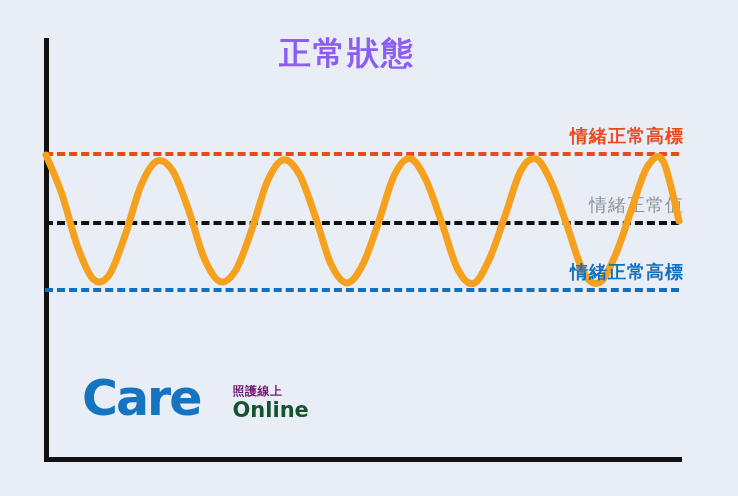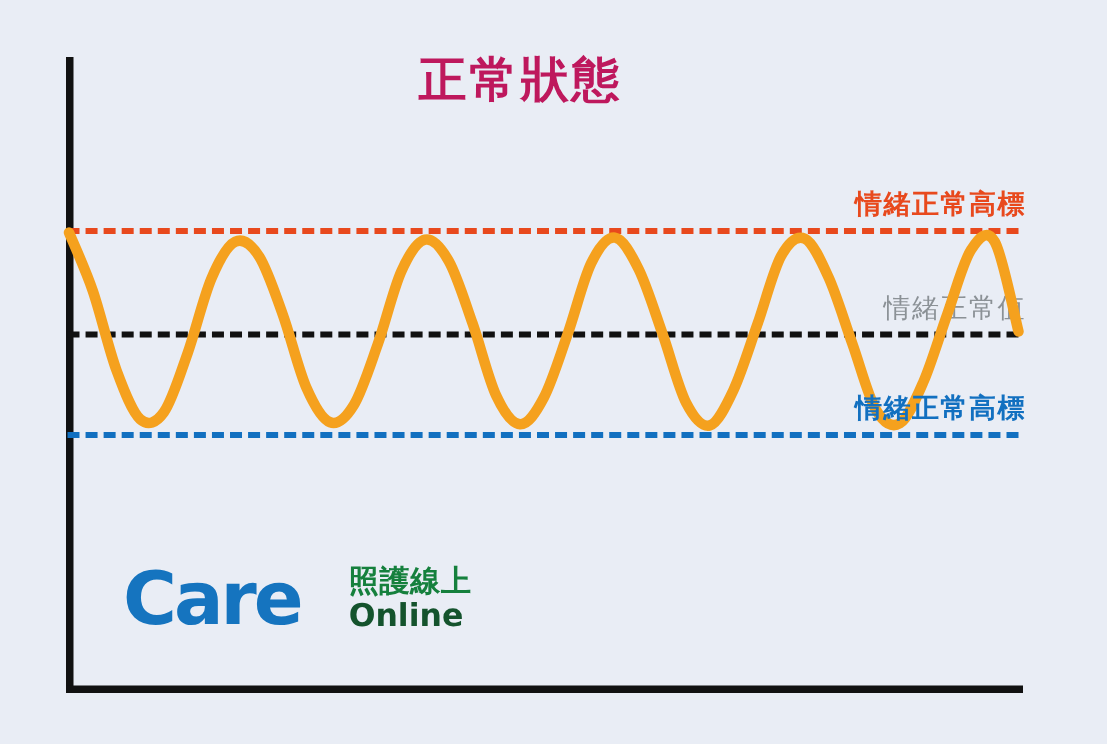--- a/index.html
+++ b/index.html
@@ -27,21 +27,21 @@
   
   .chart-title {
     position: absolute;
     left: 0;
     top: 32px;
     width: 694px;
     text-align: center;
     font-size: 32px;
     font-weight: bold;
     letter-spacing: 2px;
-    color: #be185d;
+    color: #8b5cf6;
     font-family: "DejaVu Sans", "Liberation Sans", sans-serif;
   }
 
   
   .axis-y {
     position: absolute;
     left: 44px;
     top: 38px;
     width: 5px;
     height: 424px;
@@ -110,27 +110,26 @@
     line-height: 0.95;
     font-family: "DejaVu Sans", "Liberation Sans", sans-serif;
   }
   .logo-right {
     display: flex;
     flex-direction: column;
     margin-left: 4px;
     padding-bottom: 2px;
   }
   .logo-cn {
-    font-size: 20px;
+    font-size: 12px;
     font-weight: bold;
-    color: #15803d;
+    color: #701a75;
     letter-spacing: 0.5px;
     line-height: 1.15;
     font-family: "DejaVu Sans", "Liberation Sans", sans-serif;
-    text-align: right;
   }
   .logo-online {
     font-size: 21px;
     font-weight: bold;
     color: #14532d;
     letter-spacing: 0px;
     line-height: 1.05;
     font-family: "DejaVu Sans", "Liberation Sans", sans-serif;
   }
 

